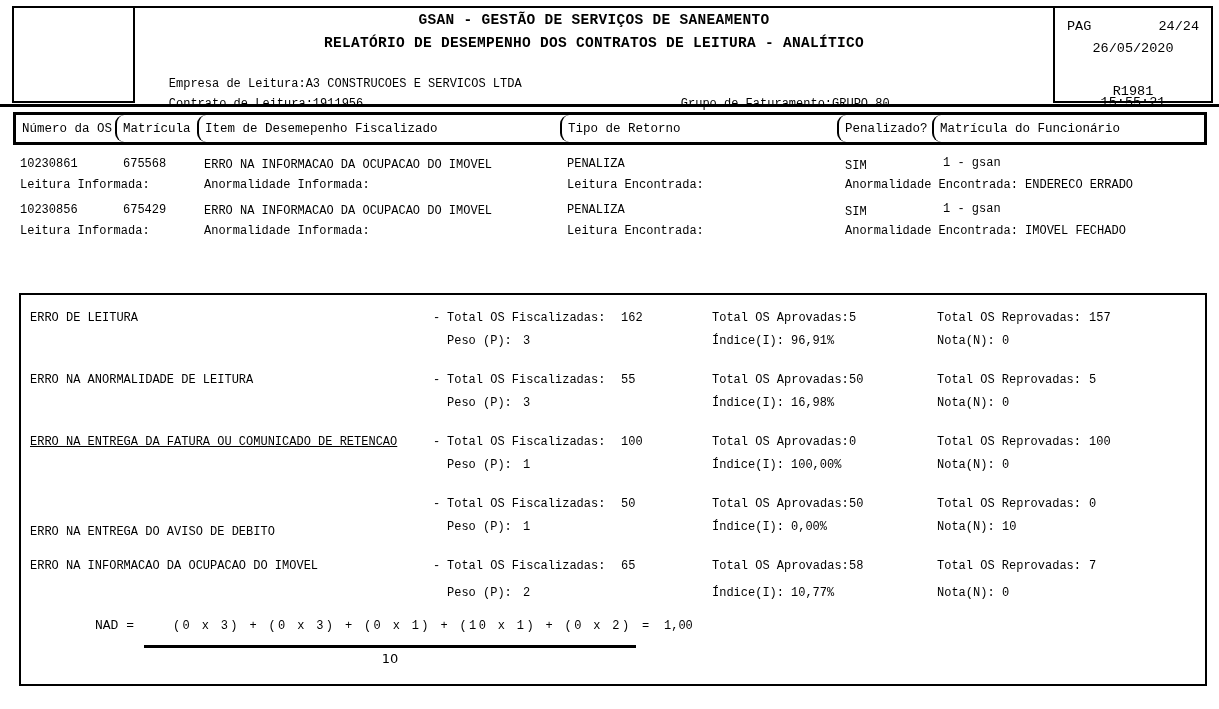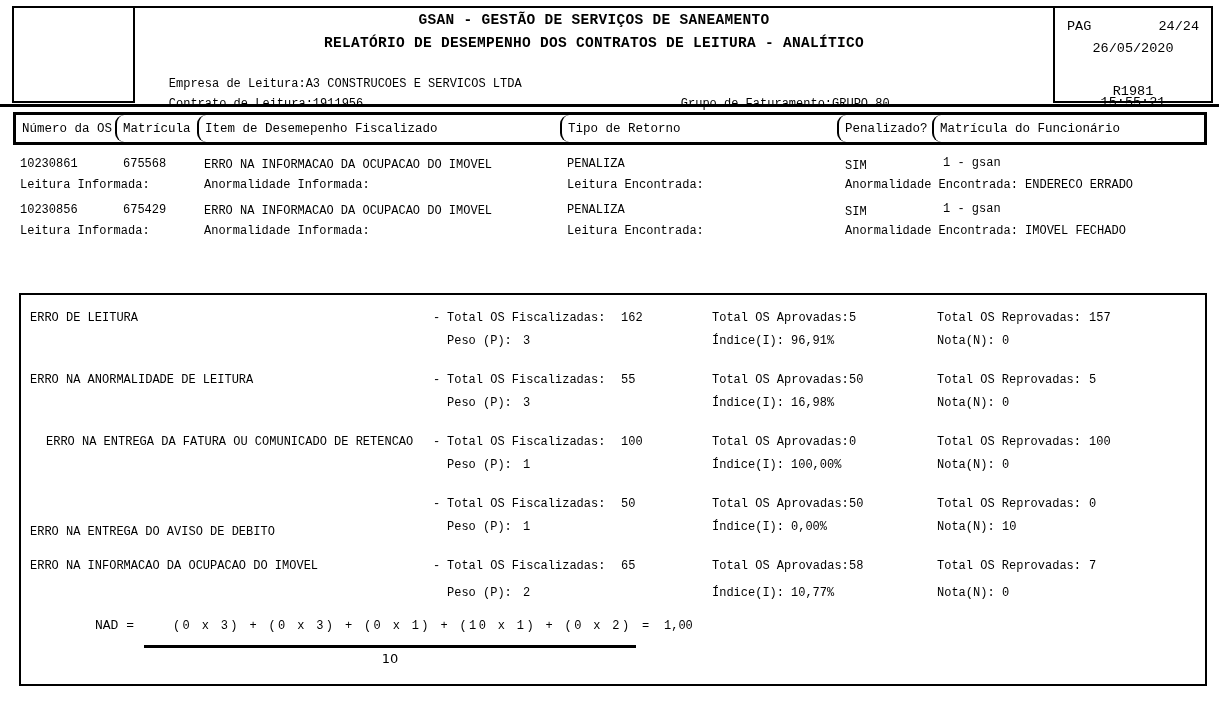--- a/index.html
+++ b/index.html
@@ -121,21 +121,21 @@
     <span class="abs sum-line1" style="left:849px;">50</span>
     <span class="abs sum-line2" style="left:712px;">Índice(I):</span>
     <span class="abs sum-line2" style="left:791px;">16,98%</span>
     <span class="abs sum-line1" style="left:937px;">Total OS Reprovadas:</span>
     <span class="abs sum-line1" style="left:1089px;">5</span>
     <span class="abs sum-line2" style="left:937px;">Nota(N):</span>
     <span class="abs sum-line2" style="left:1002px;">0</span>
   </div>
 
   <div class="abs" style="left:0;top:435px;width:1219px;height:50px;">
-    <span class="abs sum-line1" style="left:46px;">ERRO NA ENTREGA DA FATURA OU COMUNICADO DE RETENCAO</span>
+    <span class="abs sum-line1" style="left:30px;text-decoration:underline;">ERRO NA ENTREGA DA FATURA OU COMUNICADO DE RETENCAO</span>
     <span class="abs sum-line1" style="left:433px;">-</span>
     <span class="abs sum-line1" style="left:447px;">Total OS Fiscalizadas:</span>
     <span class="abs sum-line1" style="left:621px;">100</span>
     <span class="abs sum-line2" style="left:447px;">Peso (P):</span>
     <span class="abs sum-line2" style="left:523px;">1</span>
     <span class="abs sum-line1" style="left:712px;">Total OS Aprovadas:</span>
     <span class="abs sum-line1" style="left:849px;">0</span>
     <span class="abs sum-line2" style="left:712px;">Índice(I):</span>
     <span class="abs sum-line2" style="left:791px;">100,00%</span>
     <span class="abs sum-line1" style="left:937px;">Total OS Reprovadas:</span>

